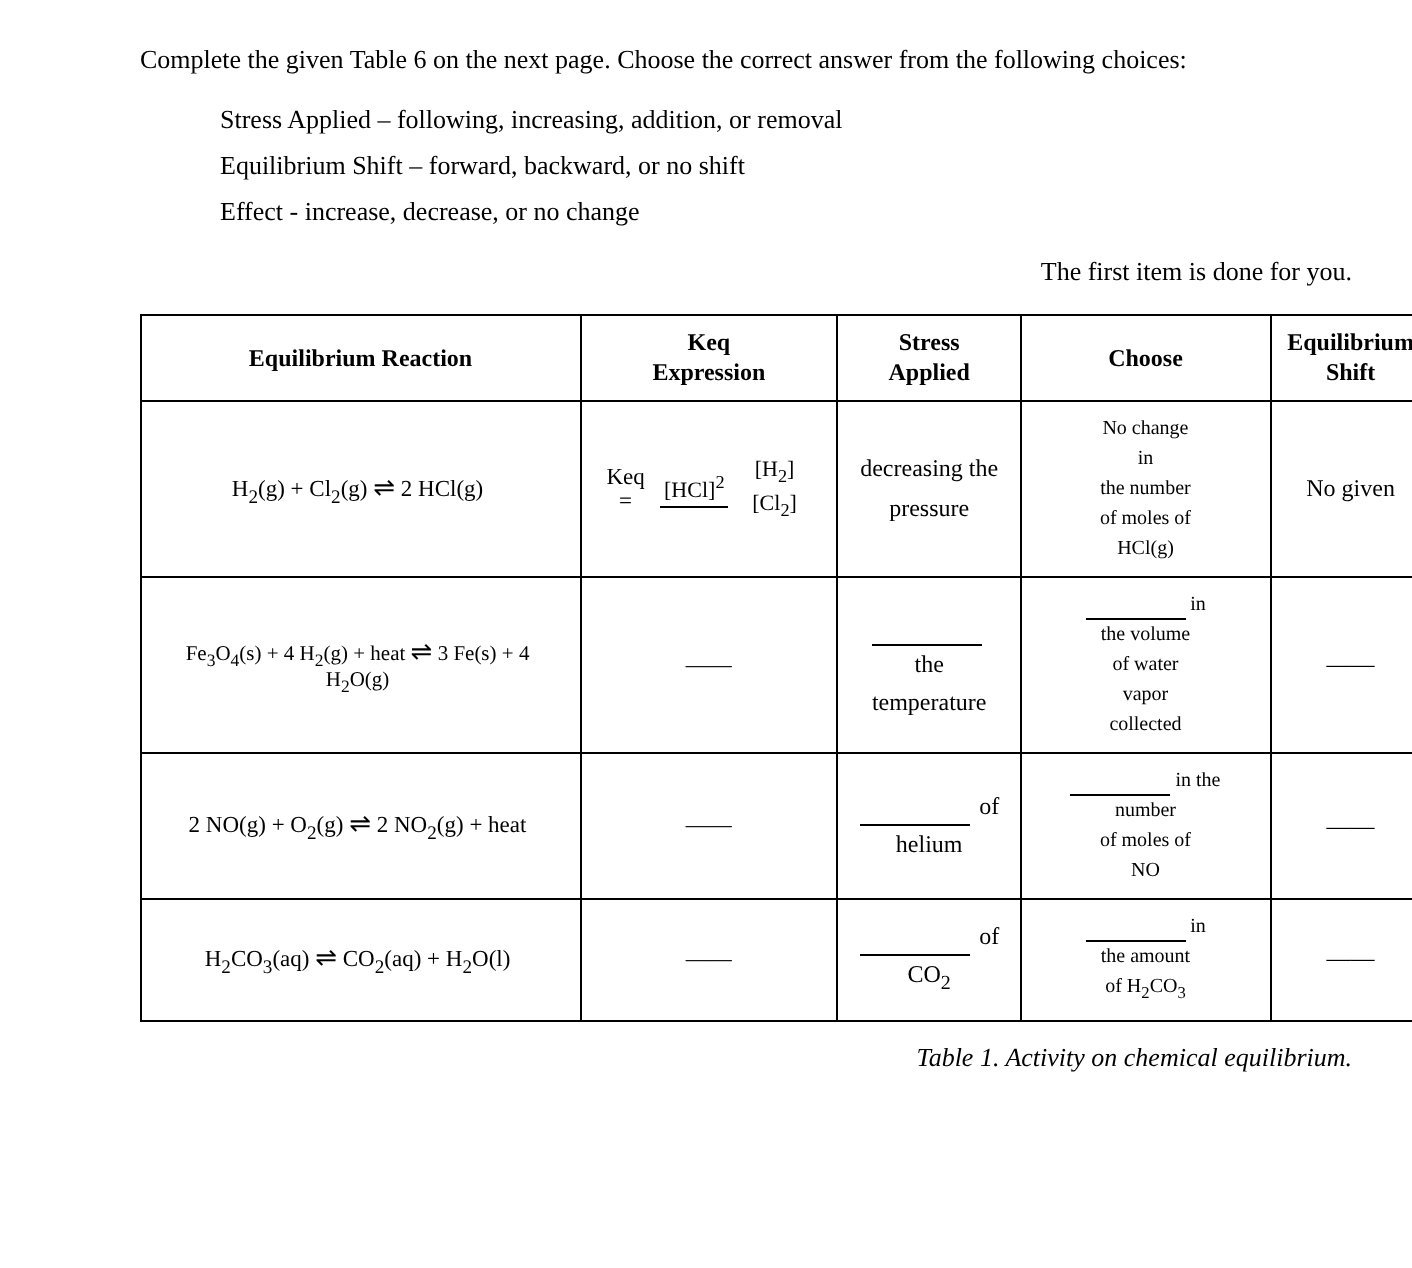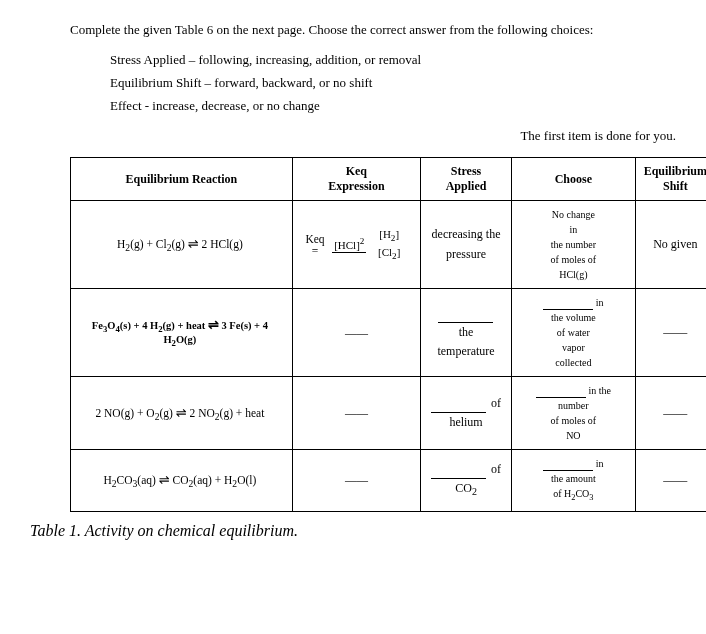--- a/index.html
+++ b/index.html
@@ -93,22 +93,22 @@
     }
     .effect-text {
       font-size: 10px;
       line-height: 1.5;
     }
     .arrow {
       display: inline-block;
       font-size: 13px;
     }
     .table-caption {
-      text-align: left;
-      font-size: 16px;
+      text-align: right;
+      font-size: 13px;
       font-style: italic;
       margin-top: 6px;
     }
     .stress-cell {
       font-size: 12px;
       line-height: 1.6;
     }
   </style>
 </head>
 <body>
@@ -149,21 +149,21 @@
             <div class="denominator">[H<sub>2</sub>][Cl<sub>2</sub>]</div>
           </div>
         </div>
       </td>
       <td class="stress-cell">decreasing the<br>pressure</td>
       <td class="effect-text">No change<br>in<br>the number<br>of moles of<br>HCl(g)</td>
       <td>No given</td>
     </tr>
 
     <tr>
-      <td class="eq-reaction" style="font-size:10.5px;font-weight:bold;">
+      <td class="eq-reaction" style="font-size:10.5px;">
         Fe<sub>3</sub>O<sub>4</sub>(s) + 4 H<sub>2</sub>(g) + heat <span class="arrow">⇌</span> 3 Fe(s) + 4 H<sub>2</sub>O(g)
       </td>
       <td class="keq-cell">——</td>
       <td class="stress-cell">
         <span class="blank-line"></span> the<br>temperature
       </td>
       <td class="effect-text">
         <span class="blank-short"></span> in<br>the volume<br>of water<br>vapor<br>collected
       </td>
       <td>——</td>

